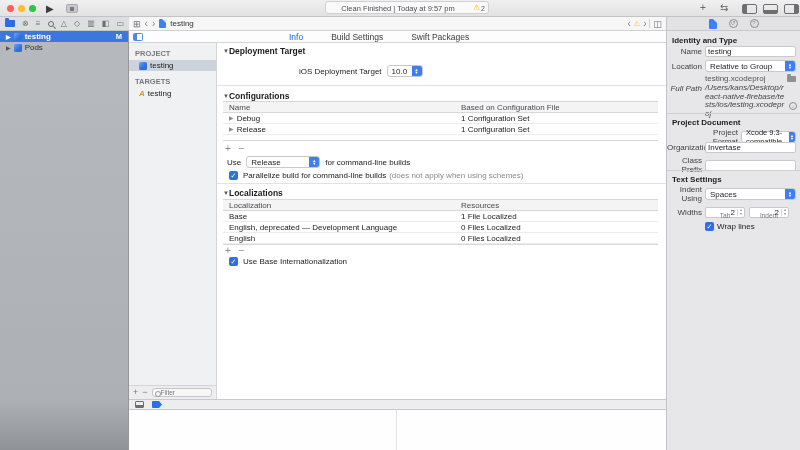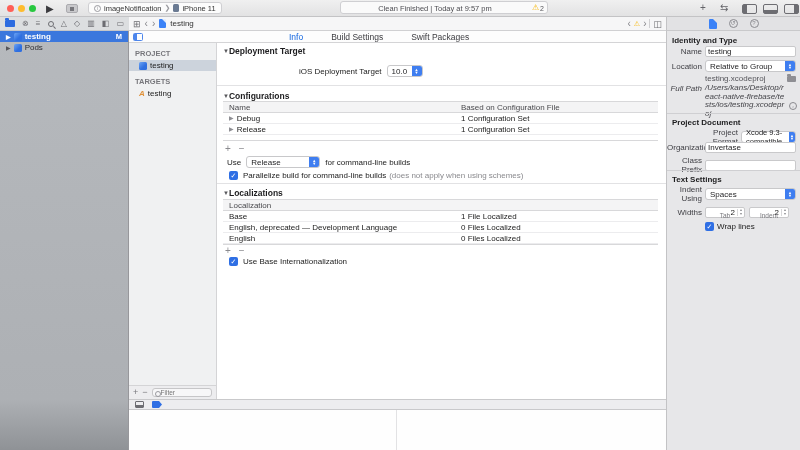--- a/index.html
+++ b/index.html
@@ -12,21 +12,21 @@
   .toolbar { left:0; top:0; width:800px; height:17px; background:linear-gradient(#f0f0f0,#e2e2e3); border-bottom:1px solid #c3c3c5; }
   .tl { width:7px; height:7px; border-radius:50%; position:absolute; top:5px; }
   .tl.red{ left:7px; background:#ff5f57;} .tl.yel{ left:18px; background:#febc2e;} .tl.grn{ left:29px; background:#28c840;}
   .play { position:absolute; left:46px; top:3px; font-size:10px; color:#3a3a3e; line-height:11px; cursor:default;}
   .stopb { position:absolute; left:66px; top:4px; width:12px; height:9px; background:#c9c9cc; border:1px solid #ababaf; border-radius:2px; }
   .stopb span{ display:block; width:4px; height:4px; background:#77777c; margin:1.5px auto; }
   .scheme { position:absolute; left:88px; top:2px; height:12px; background:#fcfcfc; border:1px solid #cfcfd2; border-radius:3px; padding:0 5px; display:flex; align-items:center; gap:3px; font-size:7.5px; color:#333; }
   .scheme .ticon { width:7px; height:7px; border-radius:50%; border:1px solid #9a9a9f; color:#9a9a9f; font-size:5px; line-height:5px; text-align:center; }
   .scheme .chev { color:#9a9a9f; font-size:7px; }
   .scheme .dev { width:6px; height:8px; background:#6b7b93; border-radius:1.5px; }
-  .statuswin { position:absolute; left:340px; top:1px; width:208px; height:13px; background:#fafafa; border:1px solid #cfcfd2; border-radius:3px; }
+  .statuswin { position:absolute; left:325px; top:1px; width:164px; height:13px; background:#fafafa; border:1px solid #cfcfd2; border-radius:3px; }
   .statuswin .txt { position:absolute; left:0; right:18px; top:2px; text-align:center; font-size:7.5px; color:#4d4d52; }
   .warnbadge { position:absolute; right:3px; top:2px; display:flex; align-items:center; gap:1px; font-size:7px; color:#55555a; }
   .warn { color:#f7b500; font-size:8px; line-height:8px; }
   .tbtn { position:absolute; top:3px; color:#636368; font-size:10px; line-height:10px; }
   .pane { position:absolute; top:4px; width:15px; height:10px; border:1px solid #6d6d72; border-radius:2px; }
   .pane i { position:absolute; background:#6d6d72; }
   .pane.l i{ left:0; top:0; bottom:0; width:4px; }
   .pane.b i{ left:0; right:0; bottom:0; height:3px; }
   .pane.r i{ right:0; top:0; bottom:0; width:4px; }
 
@@ -131,27 +131,20 @@
 <div class="screen">
 
   <div class="abs toolbar">
     <span class="tl red"></span>
     <span class="tl yel"></span>
     <span class="tl grn"></span>
     <span class="play">▶</span>
     <span class="stopb">
         <span></span>
       </span>
-    <div class="scheme">
-      <span class="ticon">i</span>
-      <span>imageNotification</span>
-      <span class="chev">❯</span>
-      <span class="dev"></span>
-      <span>iPhone 11</span>
-    </div>
     <div class="statuswin">
       <div class="txt">Clean Finished | Today at 9:57 pm</div>
       <div class="warnbadge">
         <span class="warn">⚠</span>
         <span>2</span>
       </div>
     </div>
     <span class="tbtn" style="left:700px;">+</span>
     <span class="tbtn" style="left:720px;">⇆</span>
     <span class="pane l" style="left:742px;">
@@ -303,20 +296,21 @@
     </div>
     <div class="divider" style="top:140px;"></div>
 
     <div class="sechead" style="top:145px;">
       <span class="disc">▼</span>
       <span>Localizations</span>
     </div>
     <div class="tbl" style="top:156px;">
       <div class="hrow">
         <div class="c1">Localization</div>
+        <div class="c2">Resources</div>
       </div>
       <div class="drow">
         <div class="c1">
             <span>Base</span>
           </div>
         <div class="c2">1 File Localized</div>
       </div>
       <div class="drow">
         <div class="c1">
             <span>English, deprecated — Development Language</span>

